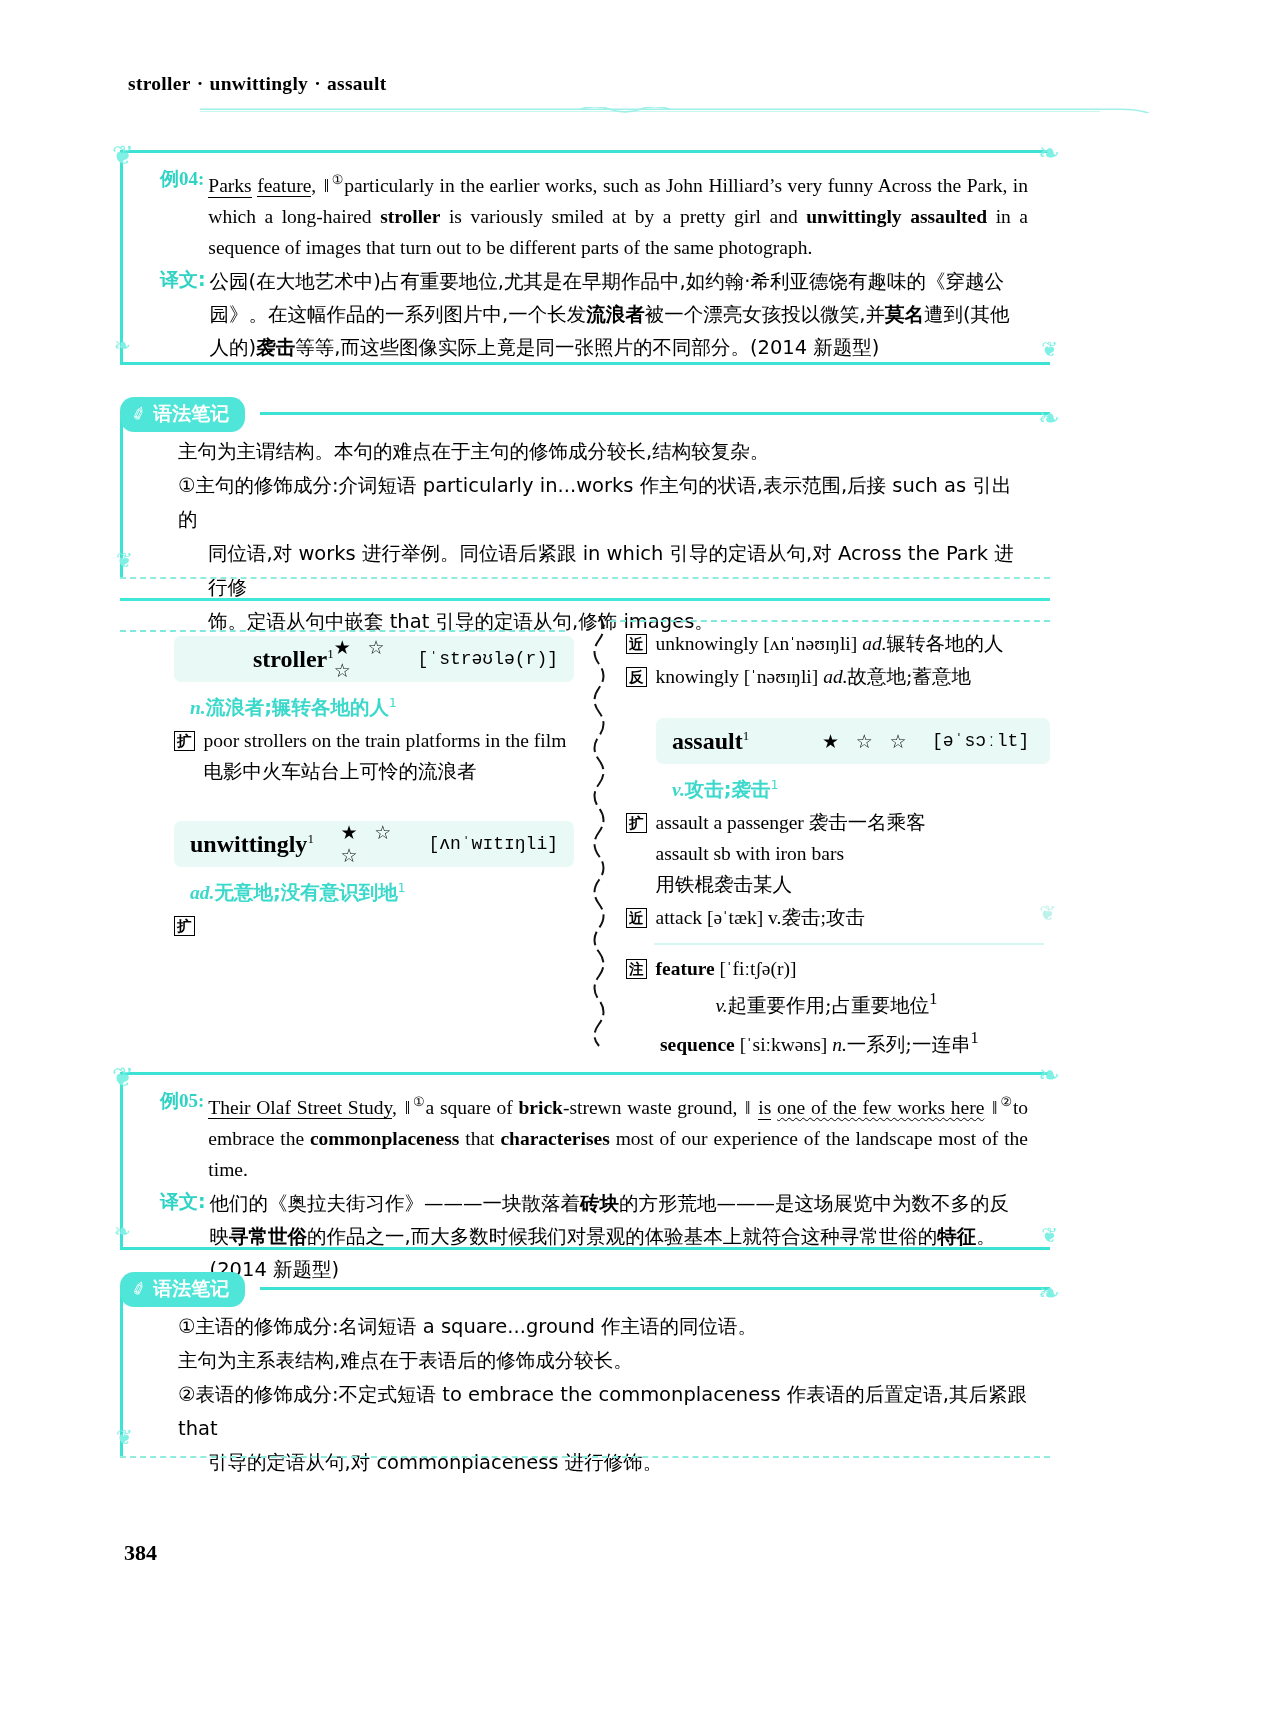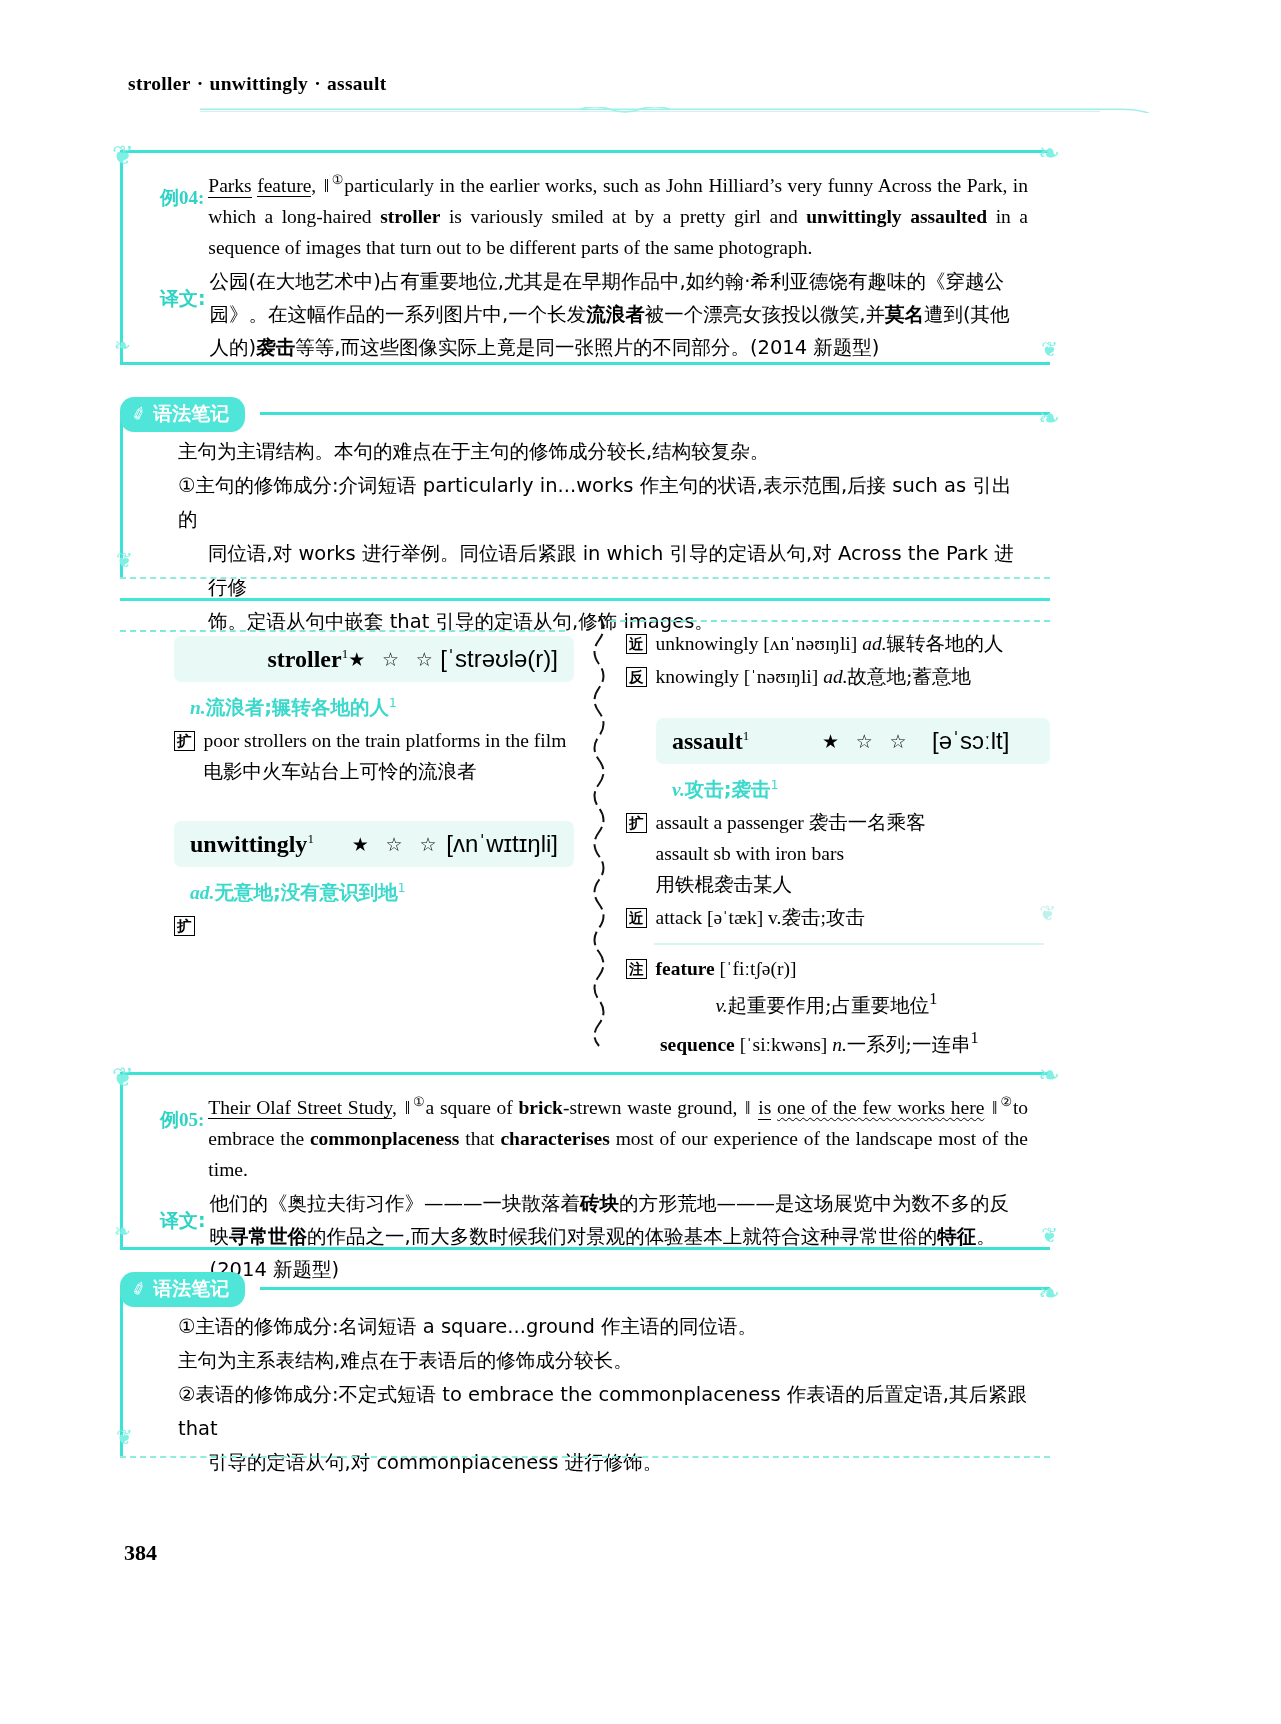--- a/index.html
+++ b/index.html
@@ -39,21 +39,20 @@
   .ex-leftline {
     position:absolute; left:0; top:0; bottom:0; width:3px; background:#3ce3d4;
   }
   .ex-body { padding:14px 22px 10px 40px; }
 
   .ex-line { display:flex; align-items:flex-start; }
   .ex-label {
     color:#2ed3c4; font-weight:bold; font-size:19px;
     white-space:nowrap; padding-top:2px;
     font-family:"Liberation Serif","DejaVu Serif",serif;
-    margin-top:19px;
   }
   .ex-en {
     font-size:19.5px; line-height:31px; text-align:justify;
     flex:1; padding-left:4px;
   }
   .ex-cn {
     font-size:19.5px; line-height:33px; flex:1; padding-left:4px;
     font-family:"DejaVu Sans","Liberation Sans",sans-serif;
   }
   .ex-cn b { font-weight:bold; }
@@ -106,21 +105,21 @@
     display:flex; align-items:center;
     padding:0 16px;
   }
   .entry-word {
     font-weight:bold; font-size:24px;
     font-family:"Liberation Serif","DejaVu Serif",serif;
   }
   .entry-word sup { font-size:13px; font-weight:normal; }
   .stars { color:#000; font-size:19px; letter-spacing:6px; }
   .phon {
-    font-size:24px; font-family:Liberation Sans, sans-serif;
+    font-size:18px; font-family:Liberation Mono, monospace;
     white-space:nowrap;
   }
   .entry-def {
     color:#3ad9cb; font-weight:bold; font-size:19.5px;
     font-family:"DejaVu Sans","Liberation Sans",sans-serif;
     margin:12px 0 4px 16px;
   }
   .entry-def i { font-family:"Liberation Serif","DejaVu Serif",serif; font-style:italic; font-weight:bold;}
   .entry-def sup { font-size:12px; font-weight:normal; }
 

